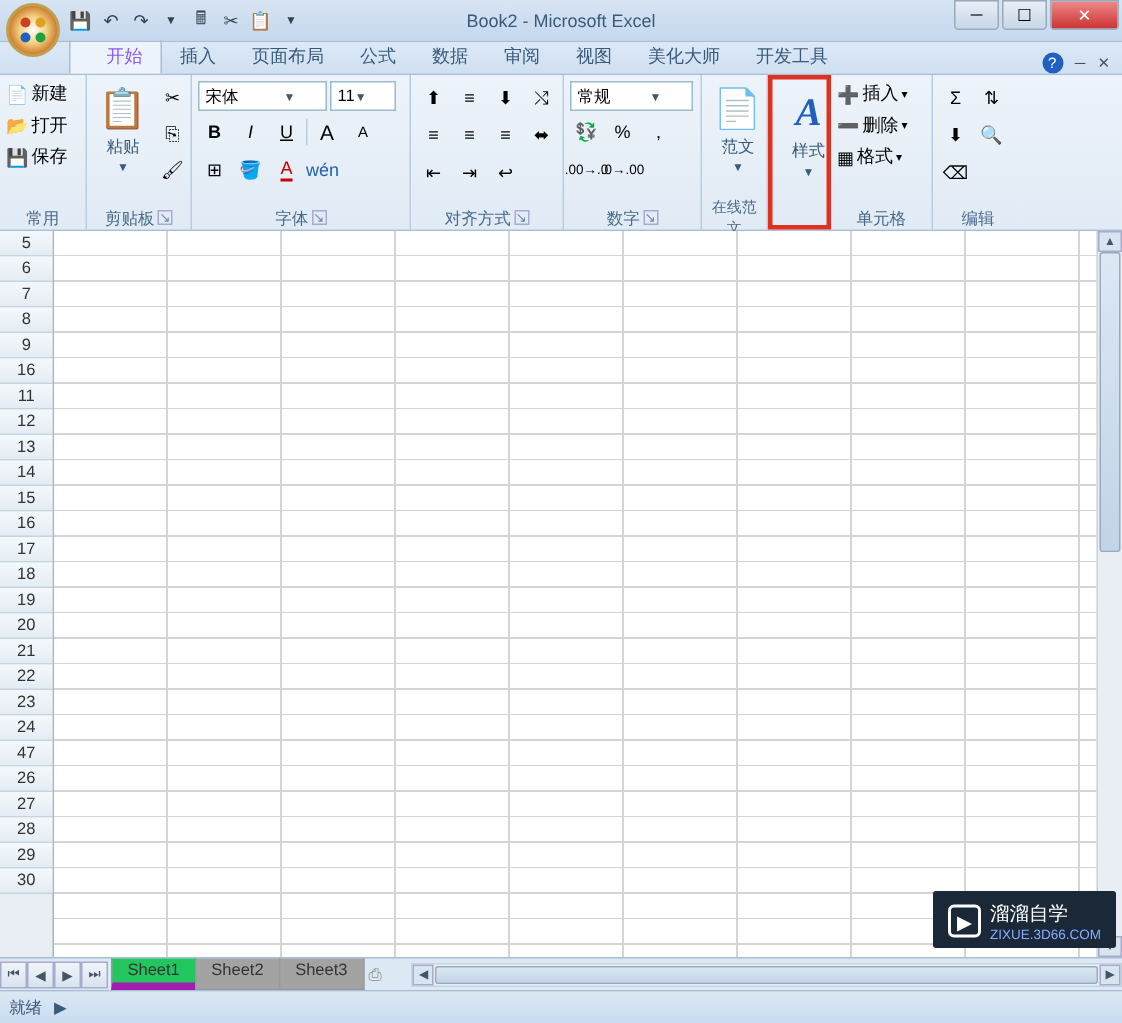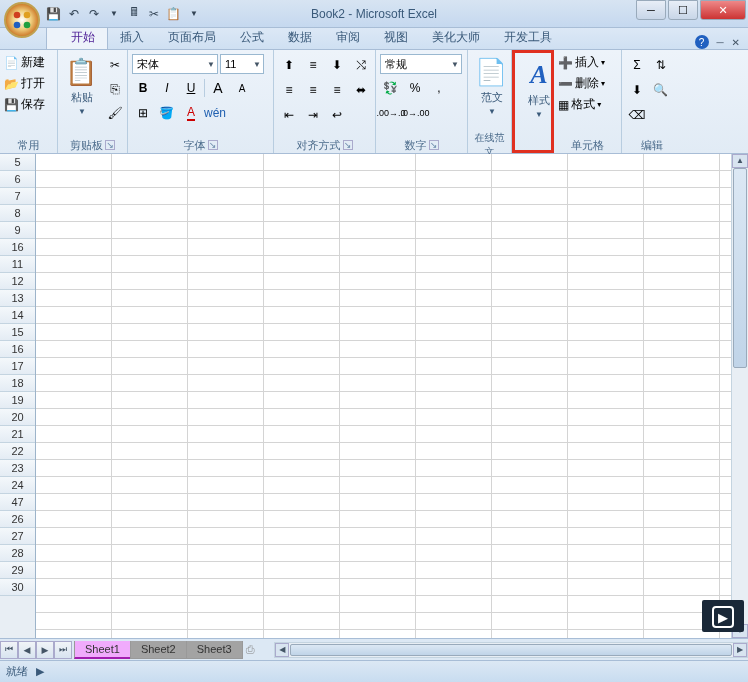--- a/index.html
+++ b/index.html
@@ -12,40 +12,40 @@
 .qat { margin-left: 46px; display: flex; gap: 4px; align-items: center; }
 .qat-icon { width: 16px; height: 16px; display: inline-flex; align-items: center; justify-content: center; font-size: 12px; color: #345; }
 .title-text { position: absolute; left: 50%; transform: translateX(-50%); color: #3a5a7a; font-size: 12px; }
 .win-controls { position: absolute; right: 0; top: 0; display: flex; }
 .win-btn { width: 30px; height: 20px; display: flex; align-items: center; justify-content: center; font-size: 11px; background: linear-gradient(#e8eef7, #c8d6e8); border: 1px solid #9ab; border-radius: 0 0 3px 3px; margin-right: 2px; }
 .win-btn.close { background: linear-gradient(#e88, #c33); color: #fff; width: 46px; }
 
 
 .tabs { height: 22px; background: linear-gradient(#dce8f6, #cfe0f2); display: flex; align-items: flex-end; padding-left: 46px; border-bottom: 1px solid #a8bdd6; }
 .tab { padding: 3px 12px; font-size: 12px; color: #3a5a7a; cursor: pointer; }
-.tab.active { background: #edf3fa; border: 1px solid #a8bdd6; border-bottom: none; border-radius: 3px 3px 0 0; color: #4c1d95; padding-left: 24px; }
+.tab.active { background: #edf3fa; border: 1px solid #a8bdd6; border-bottom: none; border-radius: 3px 3px 0 0; color: #8b5cf6; padding-left: 24px; }
 .tabs-right { margin-left: auto; display: flex; gap: 8px; padding-right: 8px; align-items:center; }
 .help-icon { width:14px; height:14px; border-radius:50%; background:#2060c0; color:#fff; font-size:10px; display:flex; align-items:center; justify-content:center; }
 
 
 .ribbon { height: 104px; background: linear-gradient(#edf3fa, #e1ebf5); display: flex; border-bottom: 1px solid #a8bdd6; }
 .group { border-right: 1px solid #b8cde0; display: flex; flex-direction: column; padding: 2px 4px 0; }
 .group-body { flex: 1; display: flex; align-items: flex-start; gap: 2px; }
 .group-label { height: 16px; font-size: 11px; color: #4a6a8a; text-align: center; display:flex; align-items:center; justify-content:center; gap:2px; }
 .group-label .launcher { font-size: 9px; color: #6a8aaa; border:1px solid #aac; width:10px; height:10px; line-height:8px; }
 
 .vbtn { display: flex; flex-direction: column; align-items: center; padding: 2px 4px; gap: 2px; font-size: 11px; color: #3a5a7a; min-width: 36px; }
 .vbtn .ico { width: 24px; height: 24px; display:flex; align-items:center; justify-content:center; font-size:18px; }
 .vbtn-lg { min-width: 40px; padding: 4px 6px; }
 .vbtn-lg .ico { width: 32px; height: 32px; font-size: 26px; }
 
 .col { display: flex; flex-direction: column; gap: 2px; }
 .row { display: flex; gap: 2px; align-items:center; }
 .sbtn { width: 22px; height: 22px; display: flex; align-items: center; justify-content: center; font-size: 12px; border: 1px solid transparent; }
-.combo { height: 20px; background: #fff; border: 1px solid #9ab8d0; display: flex; align-items: center; padding: 0 2px 0 4px; font-size: 11px; }
+.combo { height: 20px; background: #fff; border: 1px solid #9ab8d0; display: flex; align-items: center; padding: 0 20px 0 4px; font-size: 11px; }
 .combo .dd { margin-left: auto; font-size: 8px; color: #456; }
 
 .highlight-box { border: 3px solid #e03020; }
 
 
 .grid-area { position: absolute; top: 154px; left: 0; right: 0; bottom: 44px; display: flex; }
 .row-headers { width: 36px; background: #e8eef4; border-right: 1px solid #9db4ca; }
 .row-hdr { height: 17px; border-bottom: 1px solid #c4d4e0; font-size: 11px; color: #333; text-align: center; line-height: 17px; background: linear-gradient(#f4f8fb, #e4ecf4); }
 .cells { flex: 1; position: relative; background: #fff; }
 .cells::before { content:""; position:absolute; inset:0; background-image: repeating-linear-gradient(to bottom, transparent 0 16px, #d4d4d4 16px 17px), repeating-linear-gradient(to right, transparent 0 75px, #d4d4d4 75px 76px); }
@@ -53,21 +53,21 @@
 .vscroll .thumb { position:absolute; top:14px; left:1px; right:1px; height:200px; background: linear-gradient(#dce8f4, #c0d4e8); border:1px solid #9ab; border-radius:2px; }
 .vscroll .arr { height:14px; background:#d8e4f0; border:1px solid #aac; text-align:center; font-size:8px; line-height:12px; color:#456; }
 .vscroll .arr.bot { position:absolute; bottom:0; left:0; right:0; }
 
 
 .sheet-bar { position: absolute; bottom: 22px; left: 0; right: 0; height: 22px; background: #dce8f4; display: flex; align-items: center; border-top: 1px solid #a8bdd6; }
 .sheet-nav { display: flex; }
 .sheet-nav-btn { width: 18px; height: 18px; background: linear-gradient(#f0f4f8,#d8e4f0); border: 1px solid #aac; font-size: 9px; display:flex; align-items:center; justify-content:center; color:#456; }
 .sheet-tabs { display: flex; margin-left: 2px; }
 .sheet-tab { padding: 2px 10px; font-size: 11px; background: #a3a3a3; border: 1px solid #999; border-top: none; margin-right: -1px; color:#333; }
-.sheet-tab.active { background: #f0abfc; font-weight: normal; border-bottom:2px solid #a21caf; }
+.sheet-tab.active { background: #22c55e; font-weight: normal; border-bottom:5px solid #a21caf; }
 .hscroll { flex:1; margin-left: 20px; height:16px; background:#e8eef4; border:1px solid #c4d4e0; display:flex; }
 .hscroll .arr { width:14px; background:#d8e4f0; border:1px solid #aac; font-size:8px; text-align:center; line-height:12px; color:#456; }
 .hscroll .thumb { flex:1; margin:1px; background:linear-gradient(#dce8f4,#c0d4e8); border:1px solid #9ab; border-radius:2px; }
 
 
 .status-bar { position: absolute; bottom: 0; left: 0; right: 0; height: 22px; background: linear-gradient(#dce8f4, #c8dcf0); display: flex; align-items: center; padding: 0 6px; font-size: 11px; color: #3a5a7a; border-top: 1px solid #a8bdd6; }
 .status-right { margin-left: auto; display: flex; align-items: center; gap: 4px; }
 .view-btn { width: 18px; height: 16px; border: 1px solid #aac; background: #e8f0f8; }
 .zoom-slider { width: 100px; height: 4px; background: #b0c4d8; position: relative; margin: 0 6px; }
 .zoom-slider .handle { position:absolute; left:48px; top:-4px; width:8px; height:12px; background:#e8f0f8; border:1px solid #789; }
@@ -394,13 +394,17 @@
   </div>
 </div>
 
 <div class="status-bar">
   <span>就绪</span>
   <span style="margin-left:8px">▶</span>
 </div>
 
 <div class="watermark">
   <span class="play">▶</span>
+  <span>
+    <span>溜溜自学</span>
+    <span class="sub">ZIXUE.3D66.COM</span>
+  </span>
 </div>
 
 </body></html>

